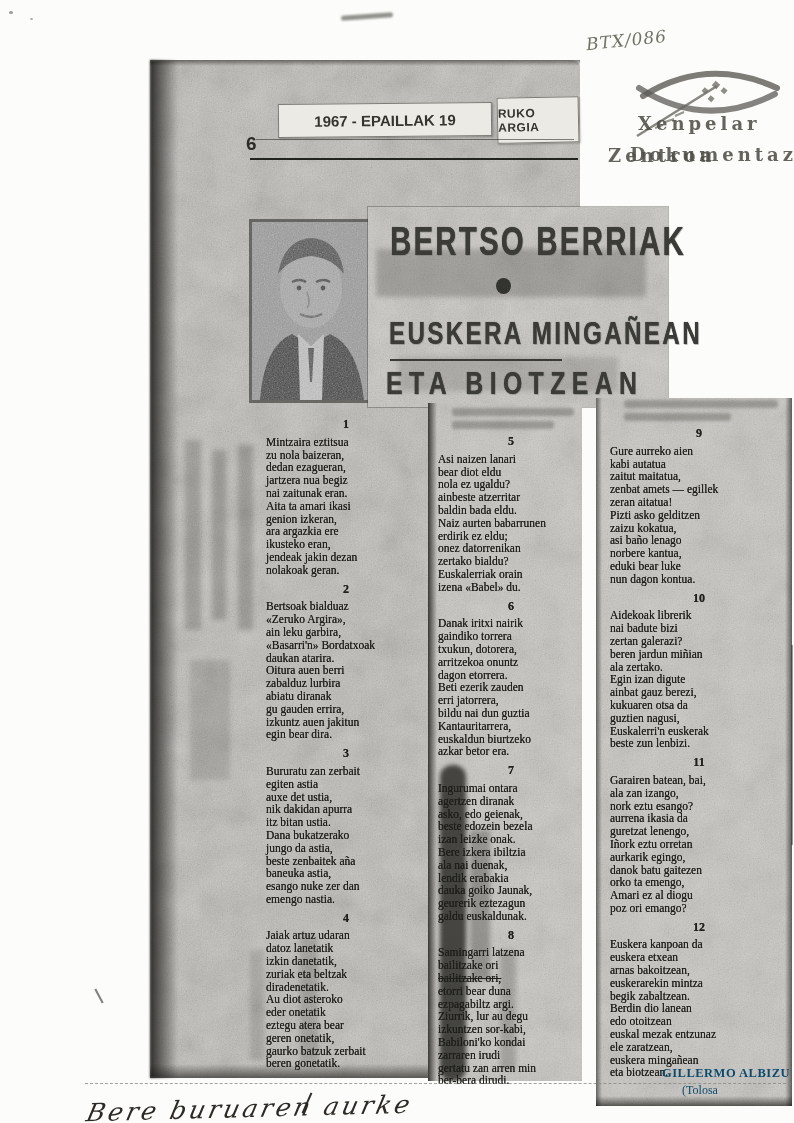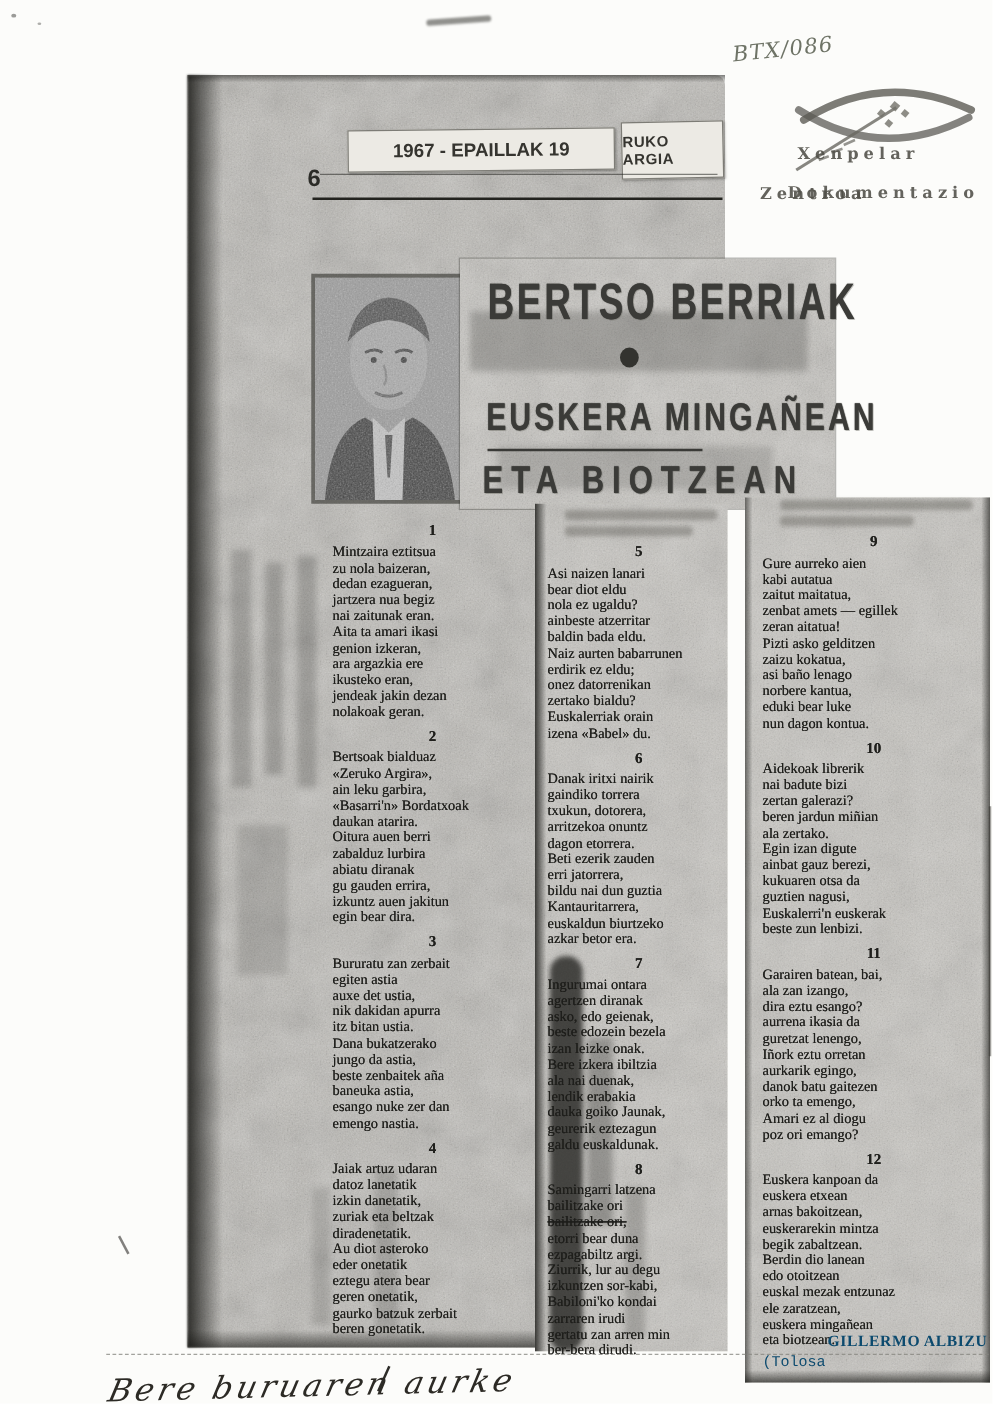--- a/index.html
+++ b/index.html
@@ -24,28 +24,28 @@
      text-shadow:0 0 1px rgba(25,25,22,.75),1px 1px 0 rgba(125,125,118,.4);}
   .headline-dot{position:absolute;width:15px;height:16px;border-radius:50%;background:#33332f;filter:blur(.5px);}
   
   .verse-col{position:absolute;font-family:"Liberation Serif",serif;font-size:11.5px;
      line-height:12.8px;color:#1f1f1c;text-shadow:0 0 .5px rgba(20,20,17,.85);}
   .stanza-num{text-align:center;font-weight:bold;font-size:12px;margin:6px 0 5px;}
   .verse-line{white-space:nowrap;}
   .struck{text-decoration:line-through;}
   .garble{height:8px;margin:4px 10px 5px 14px;background:#57554f;opacity:.38;filter:blur(1.6px);border-radius:3px;}
   .signature{ text-align:right;font-weight:bold;font-size:12.5px;letter-spacing:.5px;margin-top:8px;white-space:nowrap;}
-  .sig-place{text-align:left;font-size:12px;margin-top:2px;white-space:nowrap;font-family:Liberation Mono, monospace;}
+  .sig-place{text-align:center;font-size:12px;margin-top:2px;white-space:nowrap;}
   
   .ghost{position:absolute;background:#1d1d1a;filter:blur(2.6px);opacity:.2;pointer-events:none;}
   .blotch{position:absolute;background:#15151२;background:#151512;filter:blur(2px);opacity:.72;pointer-events:none;}
   .speck{position:absolute;background:#3a3a35;border-radius:50%;}
   
   .stamp-text{position:absolute;font-family:"DejaVu Serif",serif;font-weight:bold;
-     color:#504f48;opacity:.88;letter-spacing:4px;font-size:13px;line-height:16px;}
+     color:#504f48;opacity:.88;letter-spacing:4px;font-size:18px;line-height:16px;}
   .hand{font-family:"DejaVu Serif",serif;font-style:italic;color:#6e7366;}
   .hand-note{position:absolute;font-family:"DejaVu Serif",serif;font-style:italic;color:#2c2a25;
      font-size:25px;letter-spacing:3px;transform:skewX(-14deg) rotate(-1.5deg);white-space:nowrap;}
   .dash-line{position:absolute;border-top:1px dashed #85847e;opacity:.75;}
   .stray{position:absolute;background:#2e2d29;}
 </style>
 </head>
 <body>
 
 <svg width="0" height="0" style="position:absolute" aria-hidden="true">
@@ -310,21 +310,21 @@
         <div class="verse-line">ainbat gauz berezi,</div>
         <div class="verse-line">kukuaren otsa da</div>
         <div class="verse-line">guztien nagusi,</div>
         <div class="verse-line">Euskalerri'n euskerak</div>
         <div class="verse-line">beste zun lenbizi.</div>
       </div>
       <div class="stanza">
         <div class="stanza-num">11</div>
         <div class="verse-line">Garairen batean, bai,</div>
         <div class="verse-line">ala zan izango,</div>
-        <div class="verse-line">dira eztu esango?</div>
+        <div class="verse-line">nork eztu esango?</div>
         <div class="verse-line">aurrena ikasia da</div>
         <div class="verse-line">guretzat lenengo,</div>
         <div class="verse-line">Iñork eztu orretan</div>
         <div class="verse-line">aurkarik egingo,</div>
         <div class="verse-line">danok batu gaitezen</div>
         <div class="verse-line">orko ta emengo,</div>
         <div class="verse-line">Amari ez al diogu</div>
         <div class="verse-line">poz ori emango?</div>
       </div>
       <div class="stanza">

